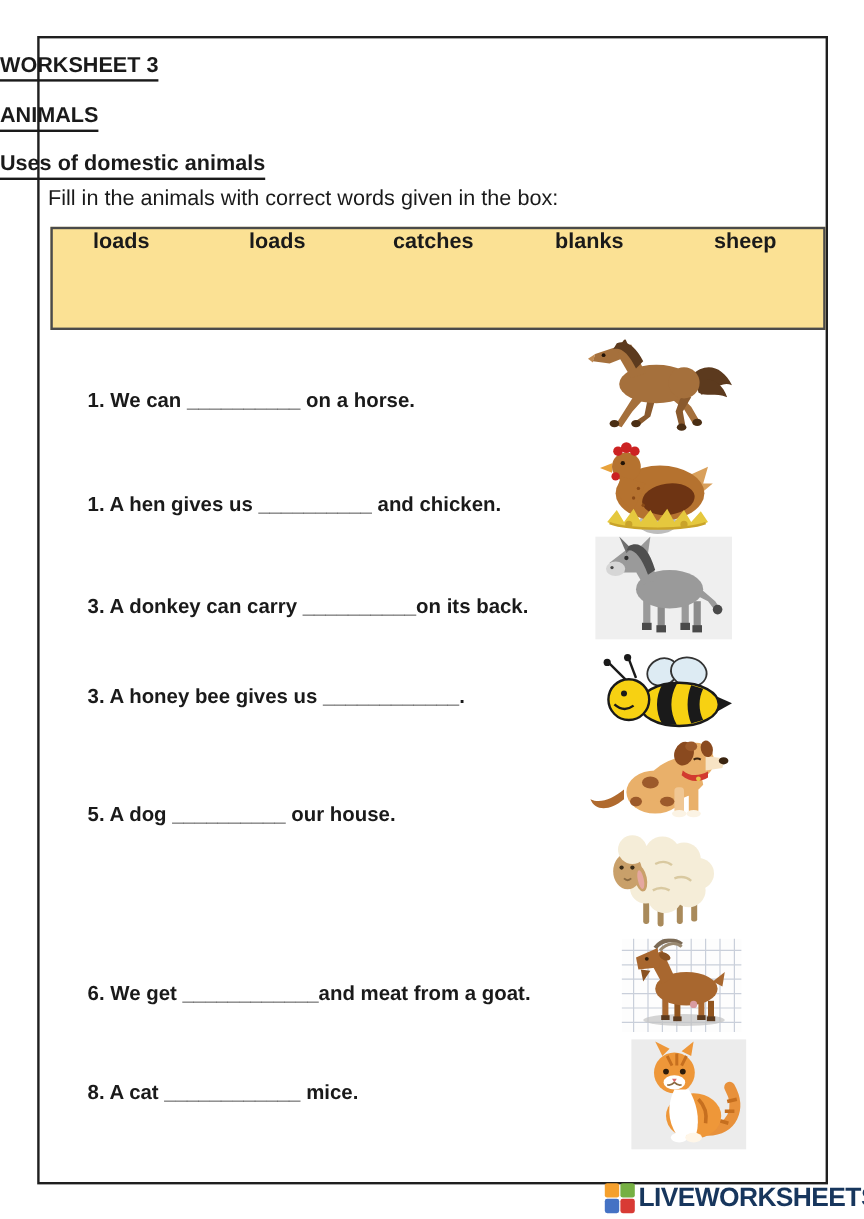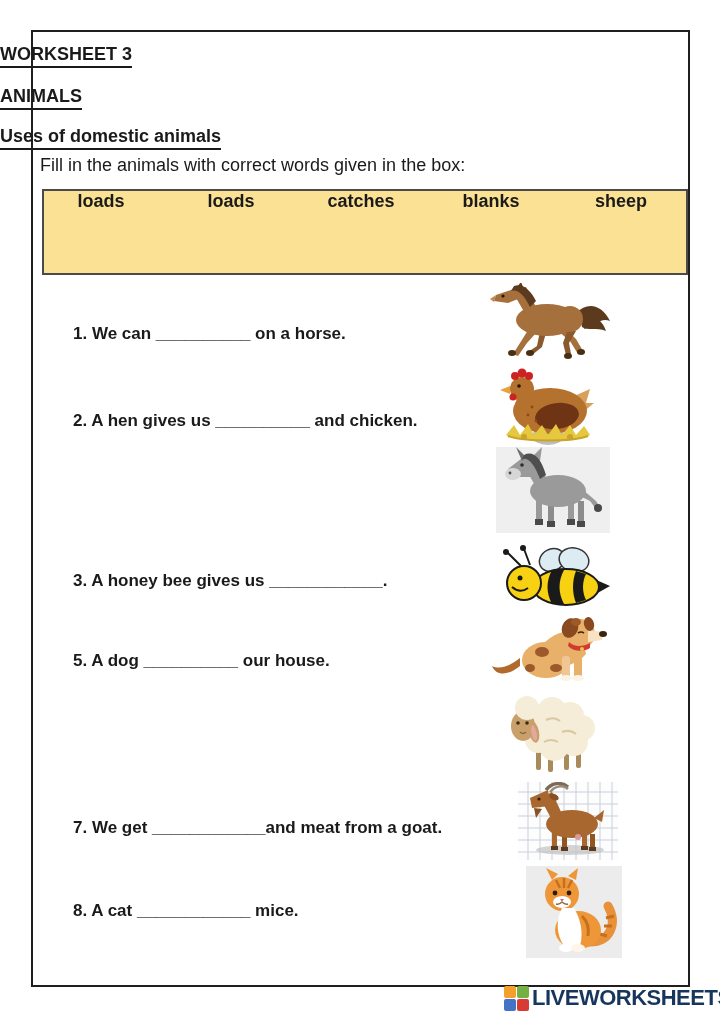--- a/index.html
+++ b/index.html
@@ -54,24 +54,25 @@
     </div>
     <div class="wb-row">
       <span class="wb-word">loads</span>
       <span class="wb-word">catches</span>
       <span class="wb-word">blanks</span>
       <span class="wb-word">sheep</span>
     </div>
   </div>
 
   <div class="q-text" style="top:324px">1. We can __________ on a horse.</div>
-  <div class="q-text" style="top:411px">2. A hen gives us __________ and chicken.</div>
+  <div class="q-text" style="top:411px">1. A hen gives us __________ and chicken.</div>
+  <div class="q-text" style="top:496px">3. A donkey can carry __________on its back.</div>
   <div class="q-text" style="top:571px">3. A honey bee gives us ____________.</div>
-  <div class="q-text" style="top:651px">5. A dog __________ our house.</div>
-  <div class="q-text" style="top:818px">7. We get ____________and meat from a goat.</div>
+  <div class="q-text" style="top:669px">5. A dog __________ our house.</div>
+  <div class="q-text" style="top:818px">6. We get ____________and meat from a goat.</div>
   <div class="q-text" style="top:901px">8. A cat ____________ mice.</div>
 
   <div class="img-box" style="left:484px;top:283px">
     <svg width="128" height="78" viewBox="0 0 128 78">
       <path d="M92,30 C104,18 118,22 126,38 C116,34 110,44 100,46 C106,36 98,34 92,38 Z" fill="#5C3A1E"></path>
       <path d="M96,34 C108,30 118,36 122,48 C112,44 104,48 98,44 Z" fill="#5C3A1E"></path>
       <path d="M46,44 L36,60 L29,71 L34,73 L43,60 L52,50 Z" fill="#A5703C"></path>
       <path d="M56,48 L53,63 L44,69 L48,72 L58,64 L62,50 Z" fill="#8A5A2E"></path>
       <path d="M80,44 L92,56 L99,68 L94,71 L86,58 L74,48 Z" fill="#A5703C"></path>
       <path d="M84,46 L79,60 L82,72 L87,71 L85,60 L92,48 Z" fill="#8A5A2E"></path>

